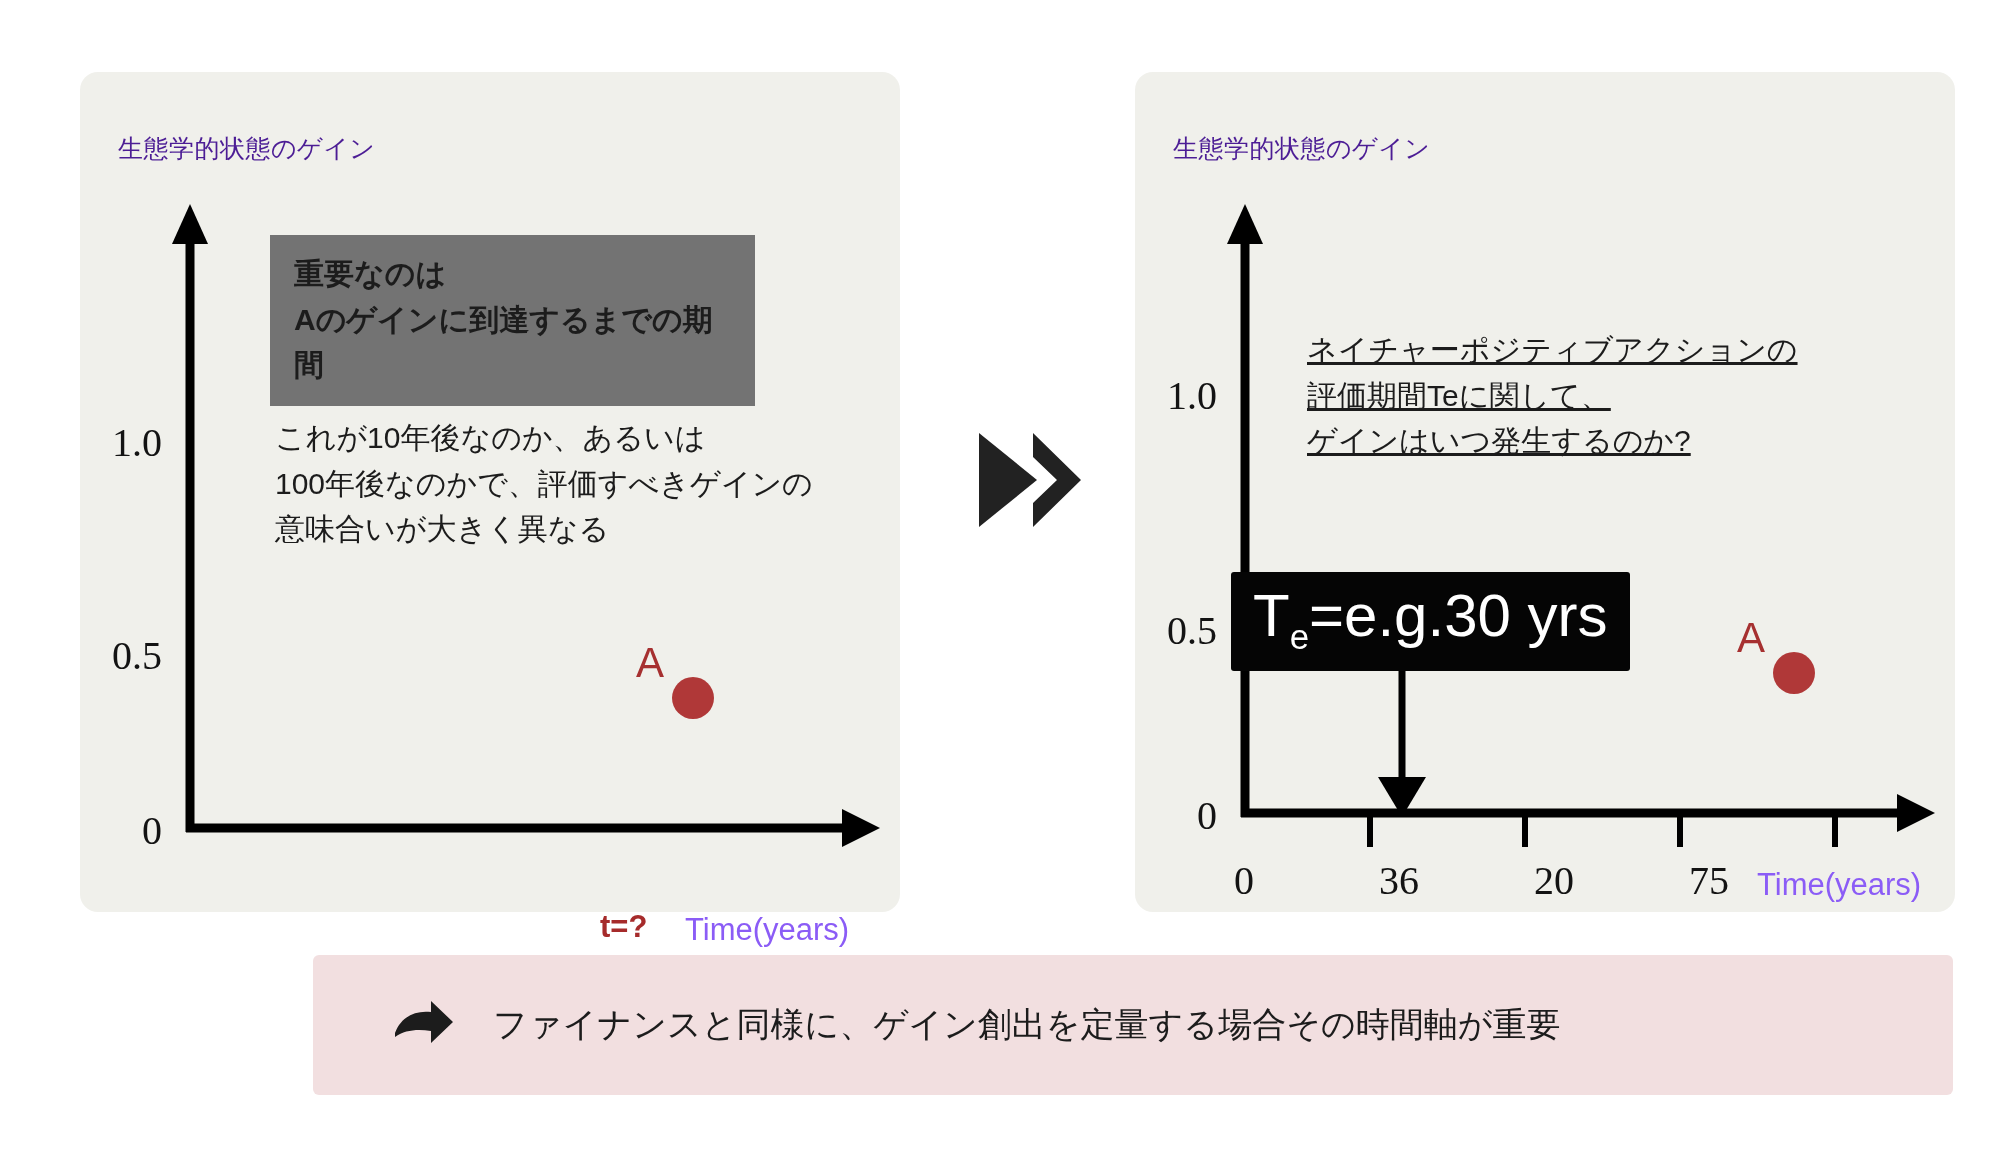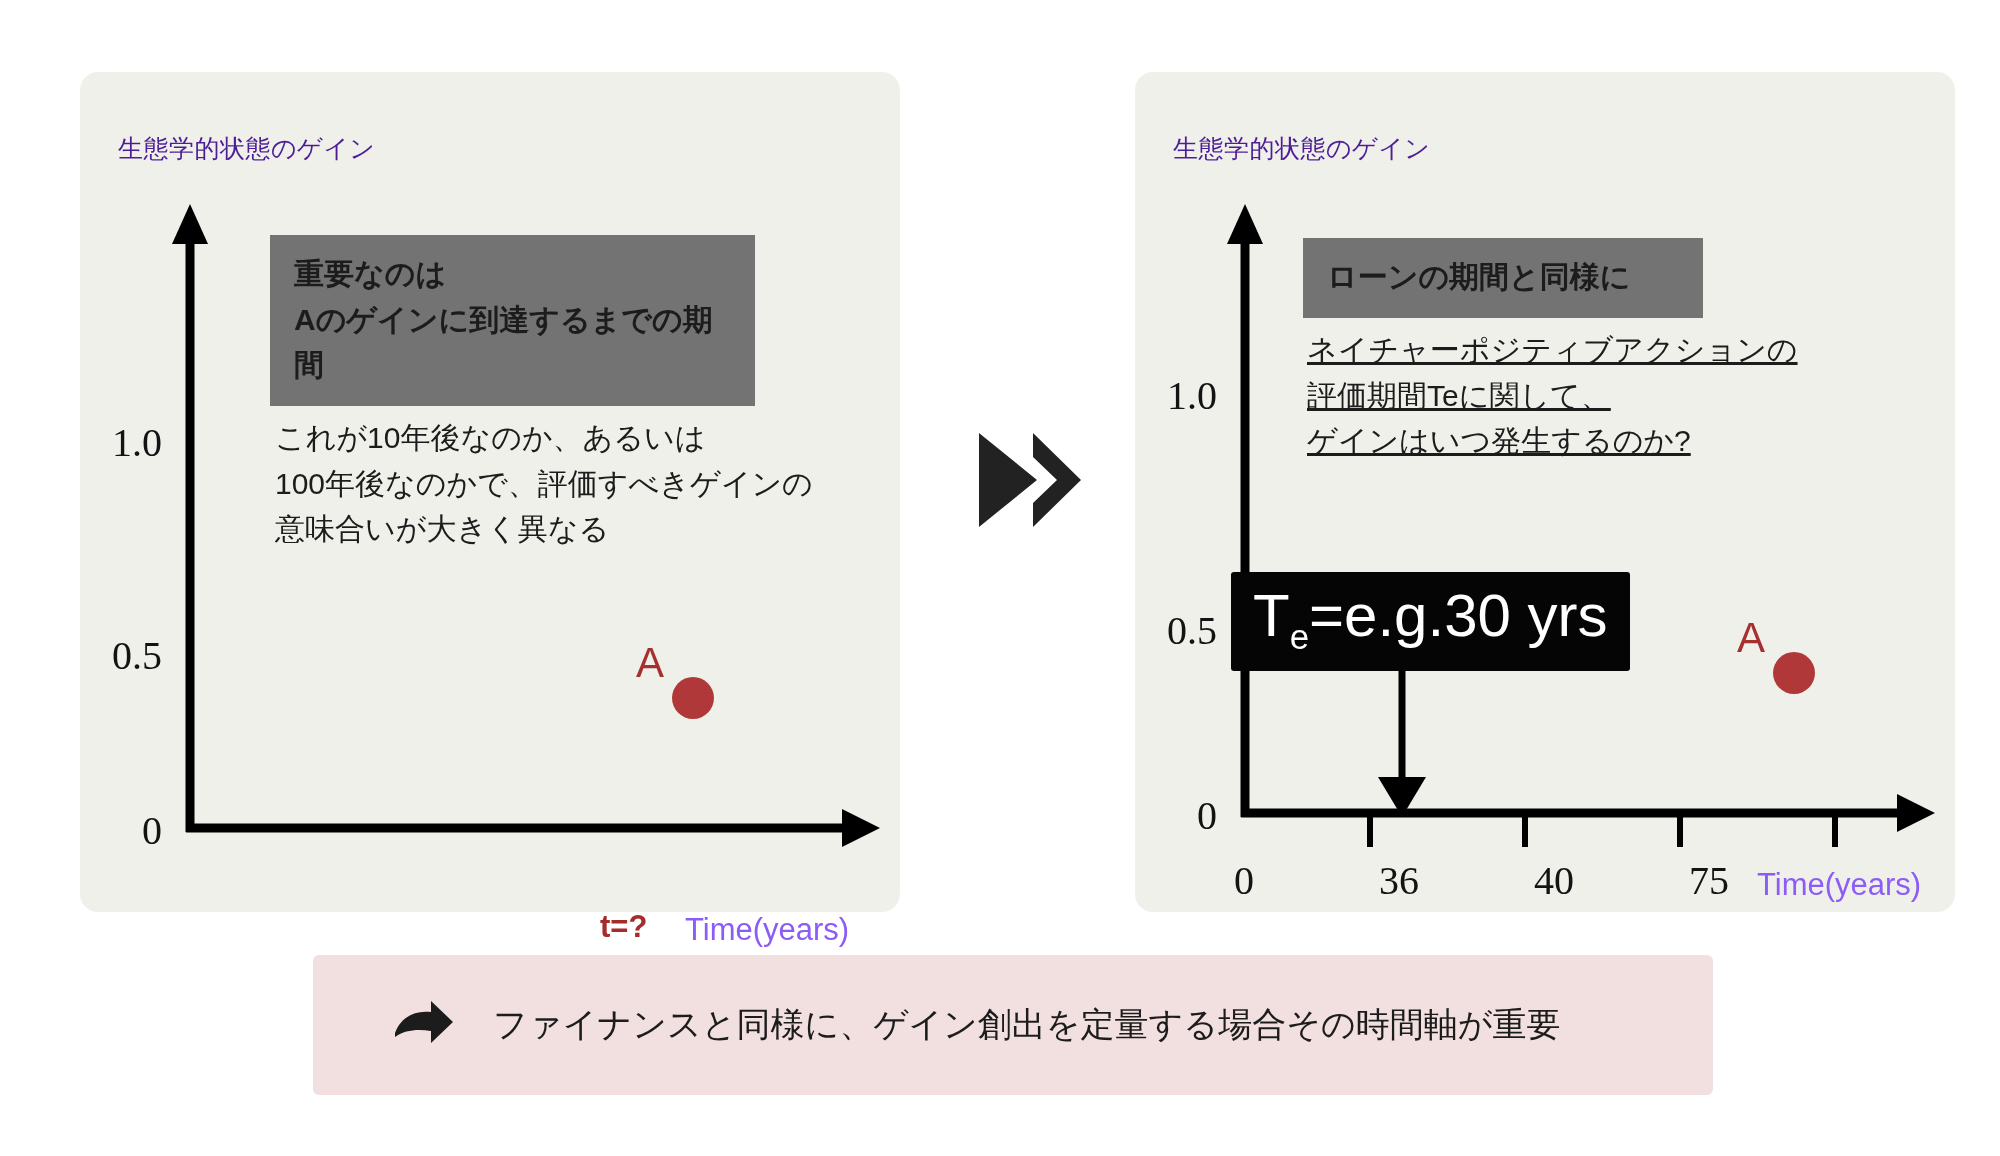--- a/index.html
+++ b/index.html
@@ -126,24 +126,25 @@
     top: 425px;
     width: 110px;
     height: 110px;
   }
 
   
   #bottom-banner {
     position: absolute;
     left: 313px;
     top: 955px;
-    width: 1400px;
+    width: 1616px;
     height: 140px;
     background: #f2dfe0;
     border-radius: 6px;
+    padding-left: 24px;
   }
   #banner-arrow {
     position: absolute;
     left: 80px;
     top: 44px;
     width: 62px;
     height: 52px;
   }
   #banner-text {
     position: absolute;
@@ -214,34 +215,33 @@
     <line x1="700" y1="745" x2="700" y2="775" stroke="#000" stroke-width="6"></line>
 
     <line x1="267" y1="575" x2="267" y2="727" stroke="#000" stroke-width="7"></line>
     <polygon points="267,745 243,705 291,705" fill="#000"></polygon>
   </svg>
 
   <div class="ytick" style="left:-8px; top:300px;">1.0</div>
   <div class="ytick" style="left:-8px; top:535px;">0.5</div>
   <div class="ytick" style="left:-8px; top:720px;">0</div>
 
-  <div class="pink-box" style="left:168px; top:166px; width:400px;">ローンの期間と同様に</div>
 
   <div class="body-text" style="left:172px; top:255px; width:620px;text-decoration:underline;">ネイチャーポジティブアクションの
 評価期間Teに関して、
 ゲインはいつ発生するのか?</div>
 
   <div class="pointA-label" style="left:602px; top:545px;">A</div>
   <div class="pointA-dot" style="left:638px; top:580px;"></div>
 
   <div class="te-badge" style="left:96px; top:500px;"><span>T</span><sub>e</sub><span>=e.g.30 yrs</span></div>
 
   <div class="xtick-label" style="left:69px; top:785px;">0</div>
   <div class="xtick-label" style="left:224px; top:785px;">36</div>
-  <div class="xtick-label" style="left:379px; top:785px;">40</div>
+  <div class="xtick-label" style="left:379px; top:785px;">20</div>
   <div class="xtick-label" style="left:534px; top:785px;text-align:center;">75</div>
 
   <div class="x-ann" style="left:622px; top:795px;">Time(years)</div>
 </div>
 
 <div id="bottom-banner">
   <svg id="banner-arrow" viewBox="0 0 62 52">
     <path d="M2,34 C8,18 22,11 38,13 L38,2 L60,23 L38,44 L38,32 C24,30 12,31 2,38 Z" fill="#1c1c1c"></path>
   </svg>
   <div id="banner-text">ファイナンスと同様に、ゲイン創出を定量する場合その時間軸が重要</div>

